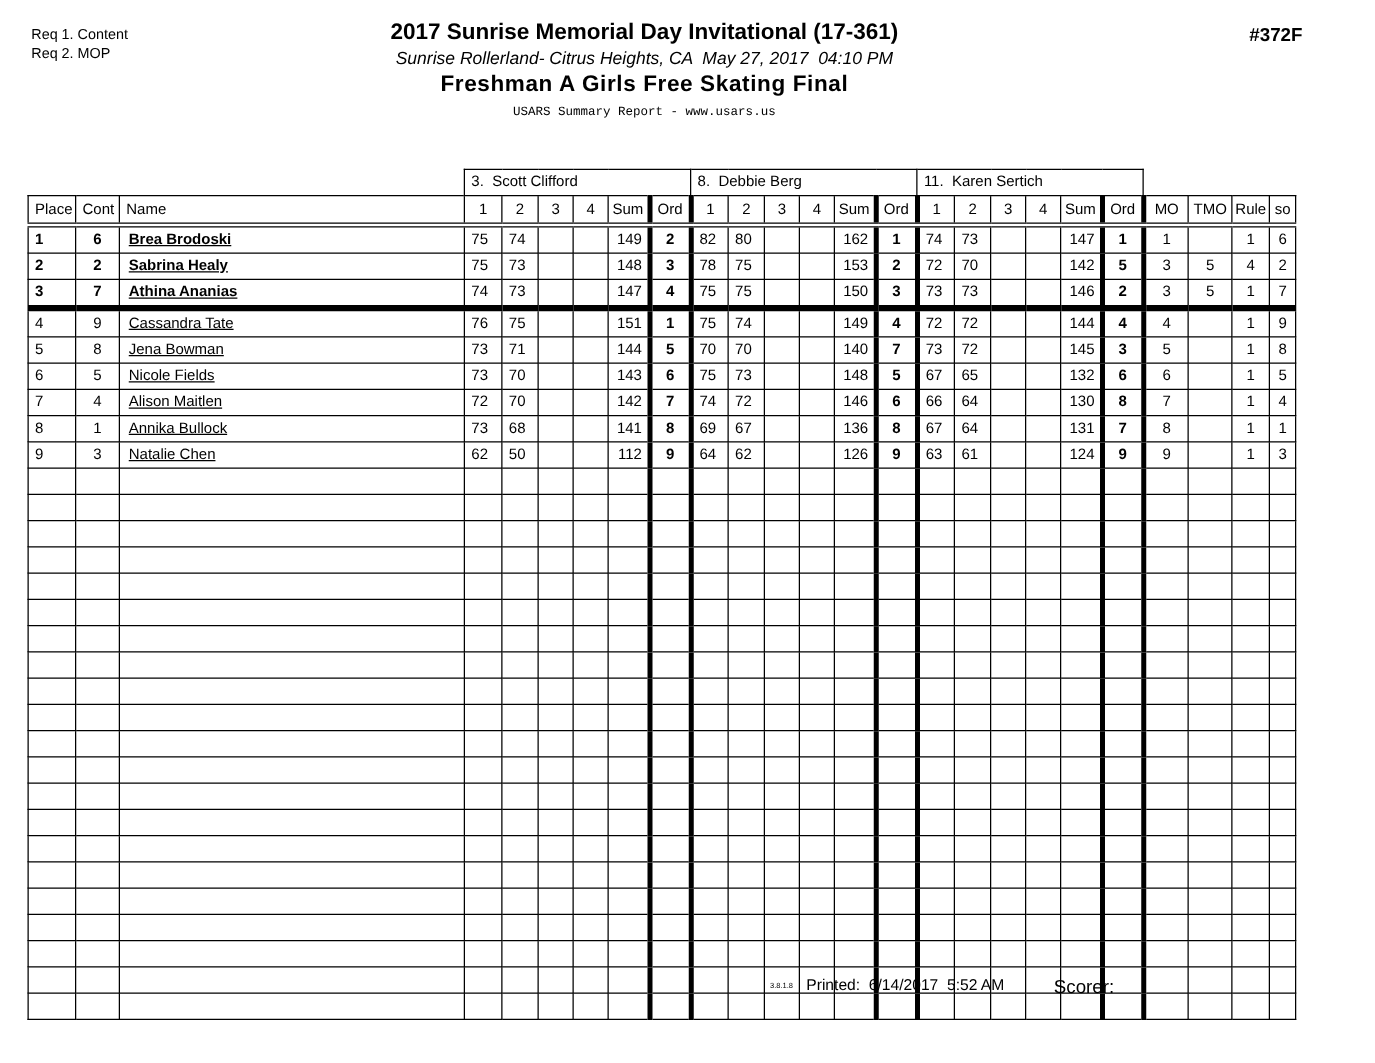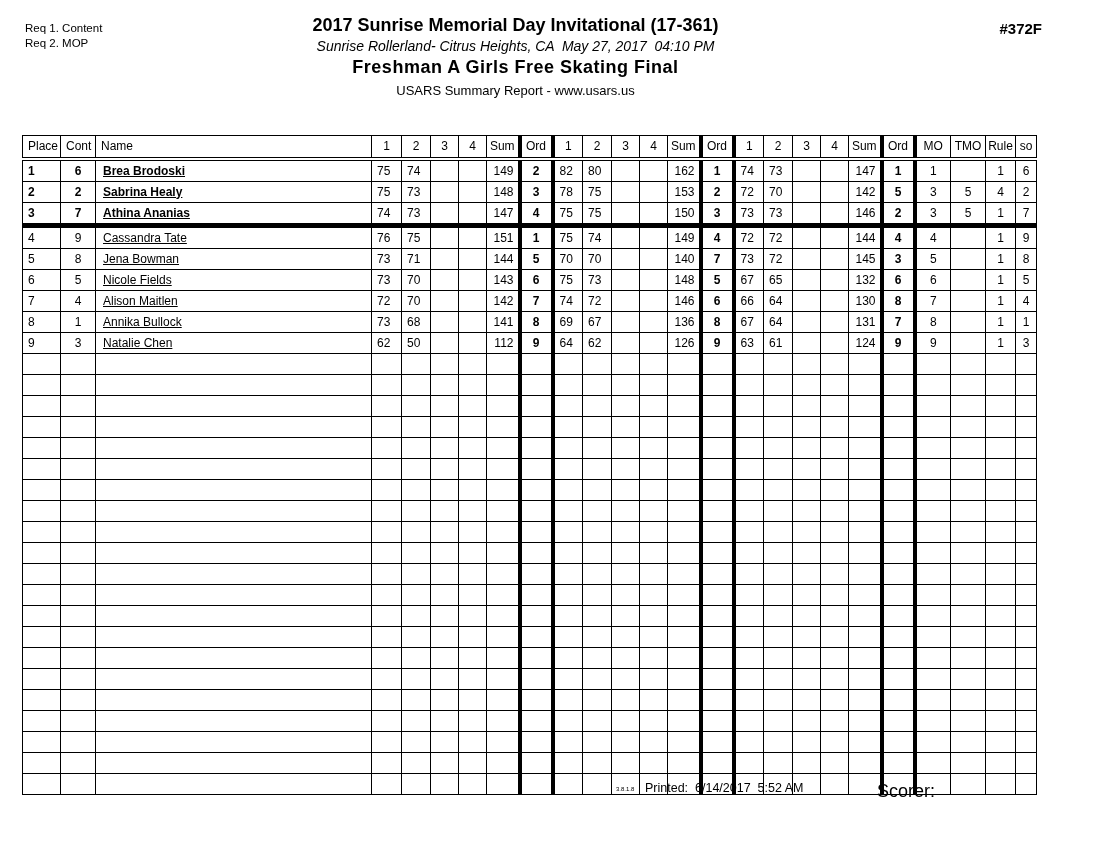--- a/index.html
+++ b/index.html
@@ -10,21 +10,21 @@
     overflow:hidden;
   }
   .pre { white-space:pre; }
 
   
   .req-block { position:absolute; left:25px; top:21px; font-size:11.5px; line-height:15px; }
   .center-head { position:absolute; left:0; top:14px; width:1031px; text-align:center; }
   .title   { font-size:18px; font-weight:bold; line-height:22px; }
   .venue   { font-size:14px; line-height:20px;font-style:italic; }
   .event   { font-size:18px; font-weight:bold; line-height:23px; letter-spacing:0.5px; }
-  .rpt     { font-size:13px; line-height:24px; }
+  .rpt     { font-size:10px; line-height:24px;font-family:Liberation Mono, monospace; }
   .doccode { position:absolute; right:58px; top:20px; font-size:15px; font-weight:bold; }
 
   
   table.results {
     position:absolute; left:22px; top:135px;
     border-collapse:collapse; table-layout:fixed;
     width:1014px; font-size:12px;
   }
   th, td {
     padding:0; margin:0; height:20px; line-height:19px;
@@ -39,21 +39,21 @@
   .nm { text-align:left; padding-left:7px;text-decoration:underline; }
   .sum { text-align:right; padding-right:4px; }
   .ordb { border-left:4px solid #000 !important; border-right:4px solid #000 !important; }
   td.ordb { font-weight:bold; text-align:center; }
   td.b { font-weight:bold; }
   tr.cut td { border-bottom:5px solid #000; }
 
   
   .version { position:absolute; left:616px; top:786px; font-size:6px; }
   .printed { position:absolute; left:645px; top:781px; font-size:12.5px;text-align:center; }
-  .scorer  { position:absolute; left:877px; top:781px; font-size:18px; }
+  .scorer  { position:absolute; left:843px; top:781px; font-size:15px; }
 </style>
 </head>
 <body>
 
 <div class="req-block">
   <div>Req 1. Content</div>
   <div>Req 2. MOP</div>
 </div>
 
 <div class="center-head">
@@ -87,20 +87,27 @@
       <col style="width:28px">
       <col style="width:28px">
       <col style="width:33px">
       <col style="width:33px">
     <col style="width:36px">
       <col style="width:35px">
       <col style="width:30px">
       <col style="width:21px">
   </colgroup>
   <thead>
+    <tr class="jrow">
+      <th class="nb" colspan="3"></th>
+      <th class="judge" colspan="6">3.  Scott Clifford</th>
+      <th class="judge" colspan="6">8.  Debbie Berg</th>
+      <th class="judge" colspan="6">11.  Karen Sertich</th>
+      <th class="nb" colspan="4"></th>
+    </tr>
     <tr class="hrow">
       <th class="l">Place</th>
       <th class="l">Cont</th>
       <th class="l">Name</th>
       <th class="c">1</th>
       <th class="c">2</th>
       <th class="c">3</th>
       <th class="c">4</th>
       <th class="c">Sum</th>
       <th class="c ordb">Ord</th>

